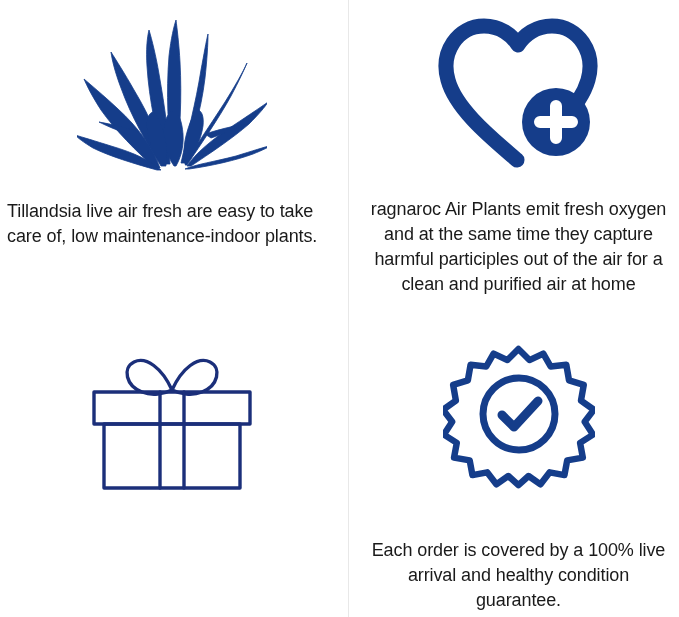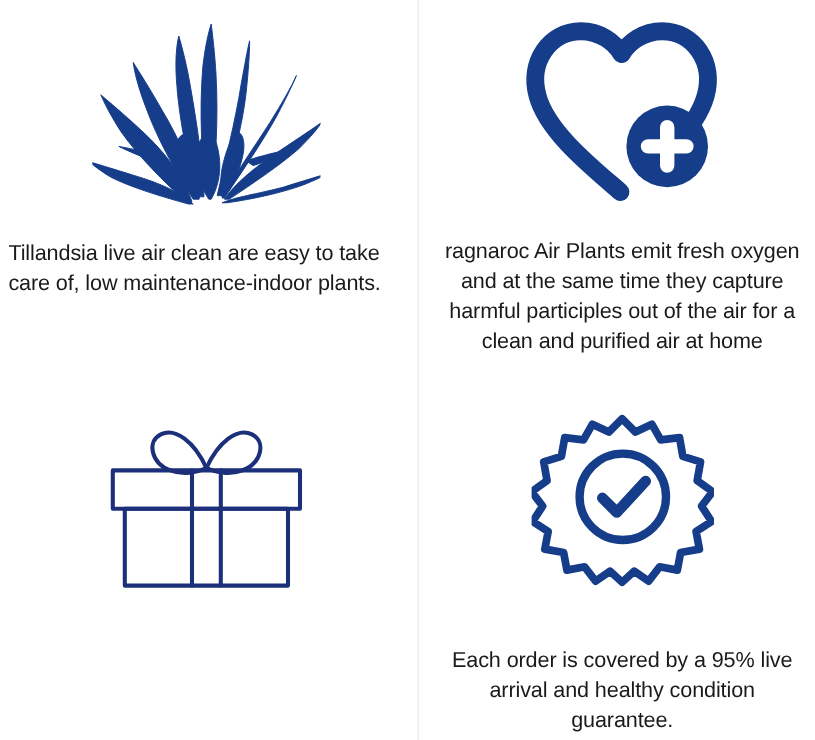--- a/index.html
+++ b/index.html
@@ -103,21 +103,21 @@
 
           <path d="M97 152 C90 142 86 128 87 114 C88 104 92 98 97 96 C102 99 105 108 106 120 C107 134 103 145 99 152 Z"></path>
           <path d="M86 151 C78 142 71 128 70 114 C69 105 72 99 76 98 C81 102 85 112 88 124 C91 136 90 146 89 151 Z"></path>
           <path d="M109 150 C117 140 124 126 126 112 C127 103 125 97 121 96 C116 100 112 110 109 122 C106 134 107 144 108 150 Z"></path>
 
           <path d="M128 120 C140 116 156 112 168 110 C160 114 146 120 134 124 Z"></path>
           <path d="M62 118 C50 114 34 110 22 108 C30 112 44 118 56 122 Z"></path>
         </g>
       </svg>
     </div>
-    <div class="feature-text">Tillandsia live air clean are easy to take care of, low maintenance-indoor plants.</div>
+    <div class="feature-text">Tillandsia live air fresh are easy to take care of, low maintenance-indoor plants.</div>
   </div>
 
   <div class="feature-cell cell-right cell-heart">
     <div class="icon-area">
       <svg width="170" height="160" viewBox="0 0 170 160" aria-hidden="true">
         <path d="M83 148
                  C 60 128 22 98 14 68
                  C 6 40 24 14 50 14
                  C 66 14 78 23 84 33
                  C 90 23 102 14 118 14
@@ -153,16 +153,16 @@
   </div>
 
   <div class="feature-cell cell-right cell-badge">
     <div class="icon-area">
       <svg width="152" height="150" viewBox="0 0 152 150" aria-hidden="true">
         <polygon points="76,6 88,18 103,11 111,25 128,23 131,40 147,45 144,62 158,72 148,85 157,99 143,108 146,124 129,127 126,143 110,140 100,153 87,144 76,154 65,144 52,153 42,140 26,143 23,127 6,124 9,108 -5,99 4,85 -6,72 8,62 5,45 21,40 24,23 41,25 49,11 64,18" fill="none" stroke="#153D8A" stroke-width="7" stroke-linejoin="round" transform="translate(0,-2) scale(0.92) translate(6,6)"></polygon>
         <circle cx="76" cy="74" r="36" fill="none" stroke="#153D8A" stroke-width="7"></circle>
         <path d="M59 75 L71 87 L95 61" fill="none" stroke="#153D8A" stroke-width="9" stroke-linecap="round" stroke-linejoin="round"></path>
       </svg>
     </div>
-    <div class="feature-text">Each order is covered by a 95% live arrival and healthy condition guarantee.</div>
+    <div class="feature-text">Each order is covered by a 100% live arrival and healthy condition guarantee.</div>
   </div>
 
 </div>
 
 </body></html>

